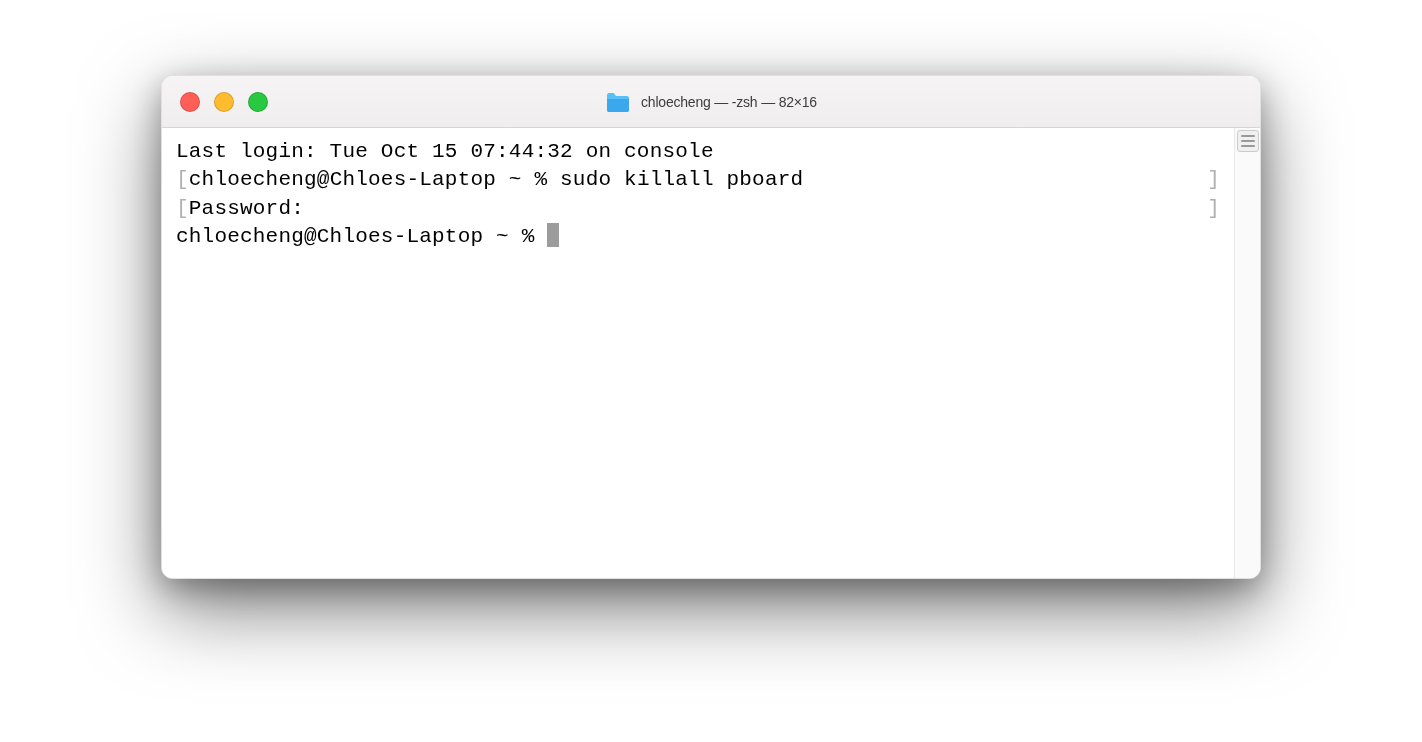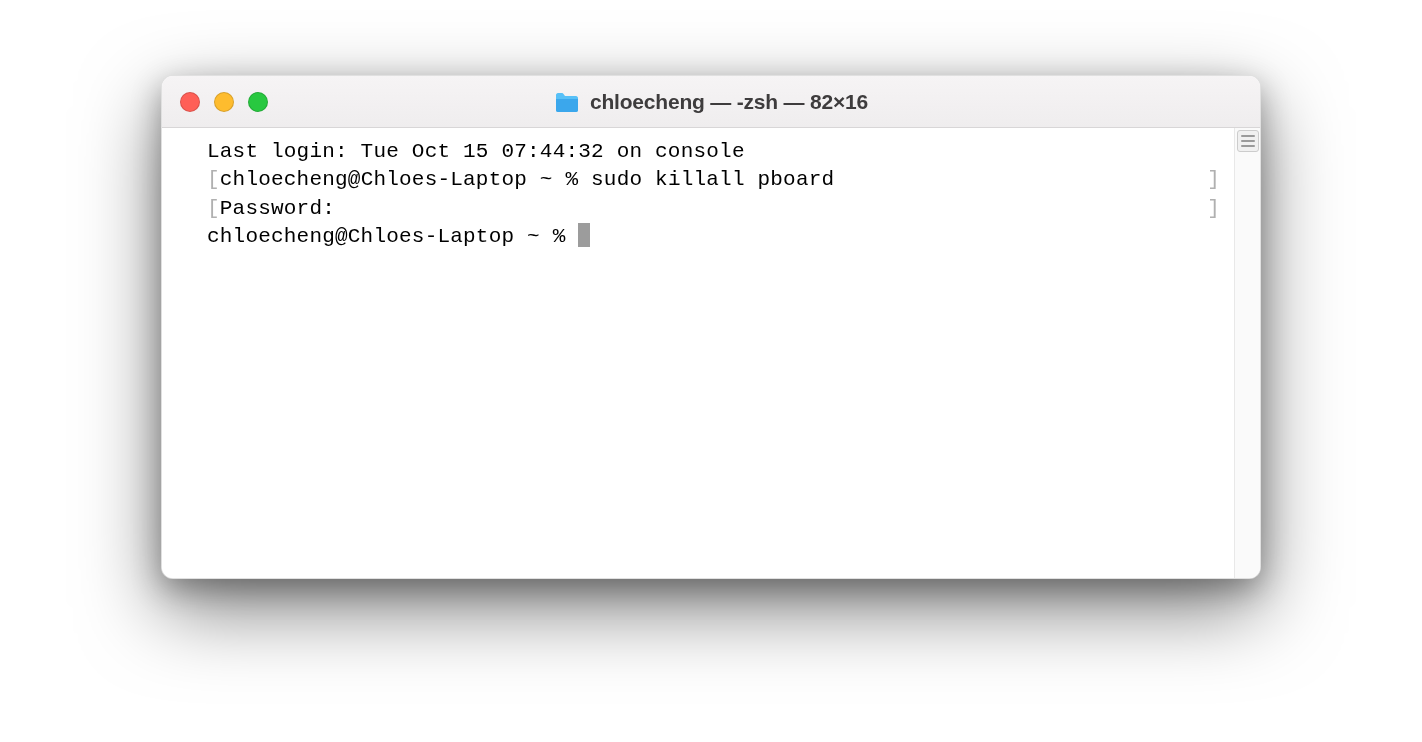--- a/index.html
+++ b/index.html
@@ -71,22 +71,22 @@
       height: 22px;
       position: relative;
     }
     
     .folder-icon svg {
       width: 100%;
       height: 100%;
     }
     
     .window-title {
-      font-size: 21px;
-      font-weight: 700;
+      font-size: 14px;
+      font-weight: 400;
       color: #3e3c3d;
       letter-spacing: -0.2px;
     }
     
     .terminal-body {
       background: #ffffff;
       height: 450px;
       position: relative;
       display: flex;
     }
@@ -151,21 +151,20 @@
       border-radius: 1px;
     }
     
     .line-wrap {
       display: flex;
       justify-content: space-between;
     }
     
     .line-content {
       flex: 1;
-      margin-left: 31px;
     }
   </style>
 </head>
 <body>
 
 <div class="window">
   <div class="titlebar">
     <div class="traffic-lights">
       <div class="traffic-light close"></div>
       <div class="traffic-light minimize"></div>

